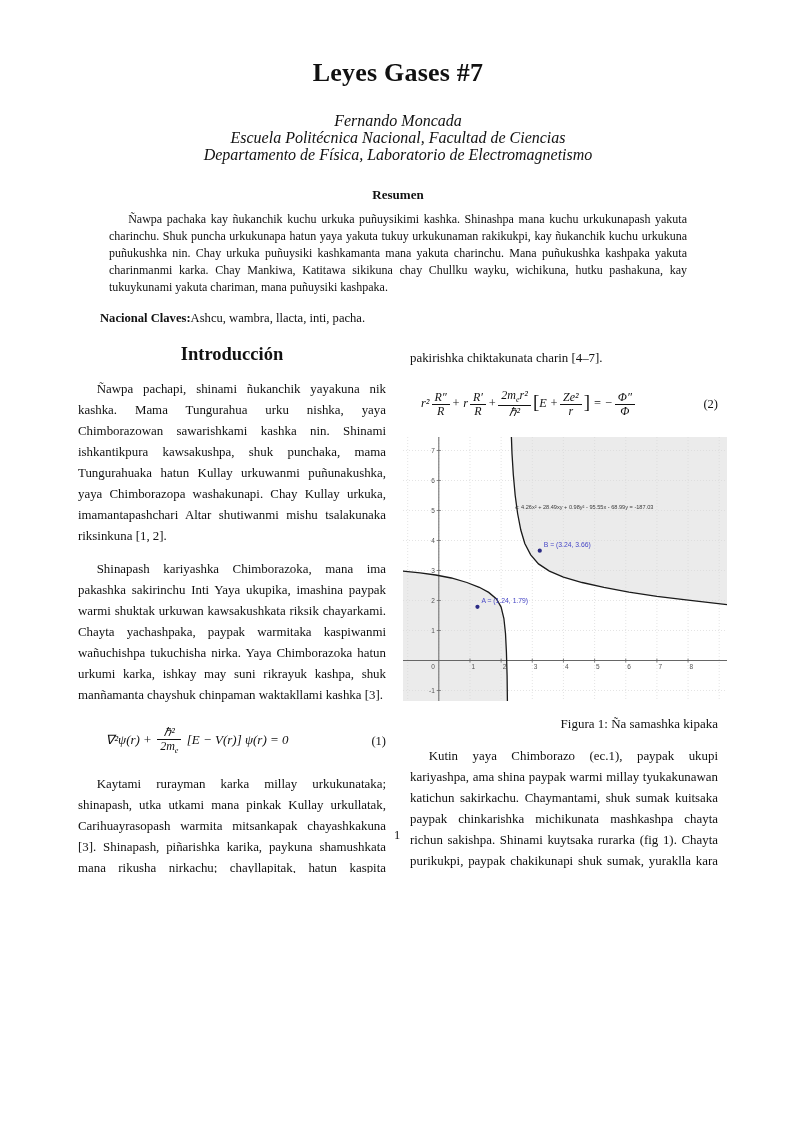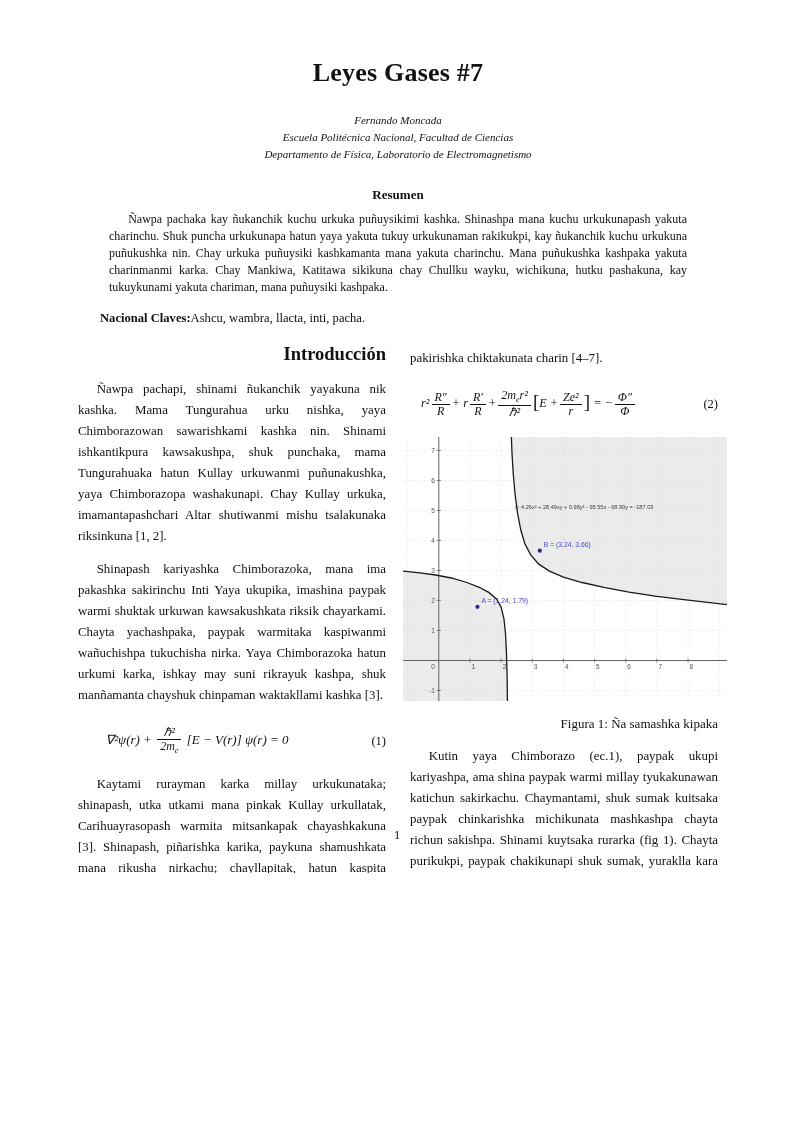--- a/index.html
+++ b/index.html
@@ -1,27 +1,27 @@
 <!DOCTYPE html>
 <html lang="es"><head>
 <meta charset="utf-8">
 <style>
   html,body{margin:0;padding:0;background:#ffffff;}
   .page{position:relative;width:794px;height:873px;background:#fff;overflow:hidden;
         font-family:"Liberation Serif", serif;color:#111;}
   .content{padding:58px 76px 0 78px;}
   h1.title{text-align:center;font-size:26px;font-weight:bold;margin:0 0 24px 0;letter-spacing:.2px;}
-  .authors{text-align:center;font-style:italic;font-size:11px;line-height:17px;margin-bottom:24px;}
+  .authors{text-align:center;font-style:italic;font-size:16px;line-height:17px;margin-bottom:24px;}
   .abs-head{text-align:center;font-weight:bold;font-size:13px;margin:0 0 8px 0;}
   p.abstract{width:578px;margin:0 auto;font-size:12px;line-height:17px;text-align:justify;text-indent:1.6em;}
   p.keywords{margin:15px 0 0 22px;font-size:12.6px;}
   .kw-label{font-weight:bold;}
   .columns{display:flex;gap:24px;margin-top:18px;}
   .col{width:308px;font-size:12.9px;line-height:21px;text-align:justify;}
-  .col h2{font-size:18.5px;font-weight:bold;margin:0 0 14px 0;text-align:right;}
+  .col h2{font-size:18.5px;font-weight:bold;margin:0 0 14px 0;text-align:center;}
   .col p{margin:12px 0 0 0;hyphens:auto;}
   .col p.indent{text-indent:1.45em;}
   .col p.noindent{margin-top:4px;}
   .equation{display:flex;align-items:center;margin:20px 0 18px 0;
             font-family:Liberation Serif, serif;font-style:italic;font-size:13px;gap:44px;}
   .equation .eq-body{flex:1;text-align:center;white-space:nowrap;}
   .equation .eq-tag{width:26px;text-align:right;font-style:normal;font-size:12.5px;}
   .frac{display:inline-flex;flex-direction:column;vertical-align:middle;text-align:center;
         margin:0 2px;line-height:1.08;font-size:12px;}
   .frac .num{border-bottom:1px solid #111;padding:0 3px;}

